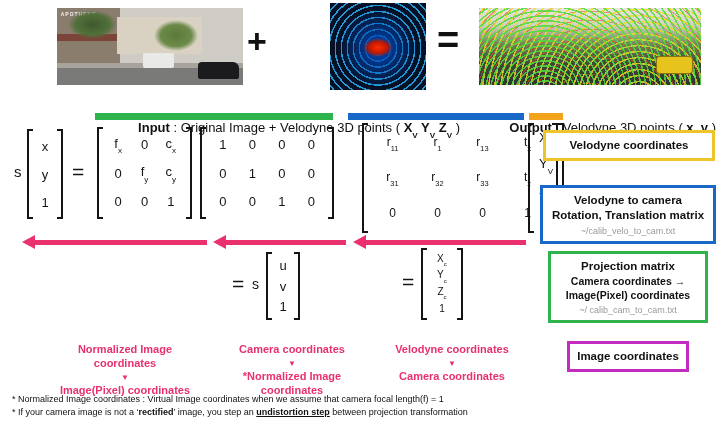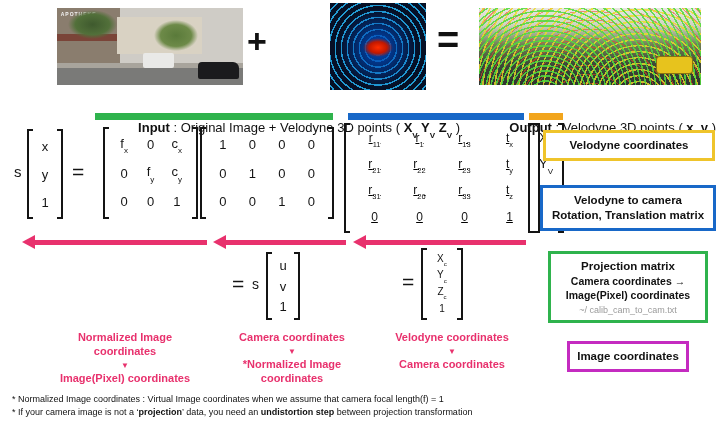--- a/index.html
+++ b/index.html
@@ -33,21 +33,21 @@
   .cbar{ position:absolute; height:7px; top:113px; }
 
   
   .harrow{ position:absolute; height:5px; background:var(--pink); top:240px; }
   .harrow::before{ content:""; position:absolute; left:-13px; top:-5px;
     border-style:solid; border-width:7.5px 13px 7.5px 0;
     border-color:transparent var(--pink) transparent transparent; }
 
   
   .plabel{ position:absolute; width:150px; text-align:center; color:var(--pink);
-    font-weight:700; font-size:11px; line-height:1.25; }
+    font-weight:700; font-size:11px; line-height:1.25;margin-top:12px; }
   .parrow{ font-size:8px; margin:2px 0 1px; }
 
   
   .legend-box{ position:absolute; border:3px solid #999; background:#fff; padding:5px 6px; text-align:center; }
   .lg-title{ font-size:11.5px; font-weight:700; color:#111; line-height:1.3; }
   .lg-line{ font-size:10.5px; font-weight:700; color:#111; line-height:1.35; }
   .lg-path{ font-size:9px; color:#9a9a9a; margin-top:3px; }
 
   .fn{ position:absolute; left:12px; font-size:9px; color:#111; white-space:nowrap; }
   .fn b{ font-weight:700; }
@@ -115,21 +115,21 @@
           <span class="mcell"><span>y</span></span>
         </div>
         <div class="mrow">
           <span class="mcell"><span>1</span></span>
         </div>
       </span>
     <span class="br r"></span>
   </div>
   <span class="eqsign" style="left:72px;top:160px;">=</span>
 
-  <div class="matrix" style="left:103px;top:127px;width:95px;height:92px;">
+  <div class="matrix" style="left:97px;top:127px;width:95px;height:92px;">
     <span class="br l"></span>
     <span class="mbody">
         <div class="mrow">
           <span class="mcell"><span>f</span><sub>x</sub></span>
           <span class="mcell"><span>0</span></span>
           <span class="mcell"><span>c</span><sub>x</sub></span>
         </div>
         <div class="mrow">
           <span class="mcell"><span>0</span></span>
           <span class="mcell"><span>f</span><sub>y</sub></span>
@@ -162,38 +162,32 @@
         <div class="mrow">
           <span class="mcell"><span>0</span></span>
           <span class="mcell"><span>0</span></span>
           <span class="mcell"><span>1</span></span>
           <span class="mcell"><span>0</span></span>
         </div>
       </span>
     <span class="br r"></span>
   </div>
 
-  <div class="matrix small" style="left:344px;top:123px;width:196px;height:110px;text-decoration:underline;">
+  <div class="matrix small" style="left:362px;top:123px;width:196px;height:110px;">
     <span class="br l"></span>
     <span class="mbody">
         <div class="mrow">
           <span class="mcell"><span>r</span><sub>11</sub></span>
           <span class="mcell"><span>r</span><sub>1</sub></span>
           <span class="mcell"><span>r</span><sub>13</sub></span>
           <span class="mcell"><span>t</span><sub>x</sub></span>
         </div>
         <div class="mrow">
-          <span class="mcell"><span>r</span><sub>21</sub></span>
-          <span class="mcell"><span>r</span><sub>22</sub></span>
-          <span class="mcell"><span>r</span><sub>23</sub></span>
-          <span class="mcell"><span>t</span><sub>y</sub></span>
-        </div>
-        <div class="mrow">
           <span class="mcell"><span>r</span><sub>31</sub></span>
-          <span class="mcell"><span>r</span><sub>26</sub></span>
+          <span class="mcell"><span>r</span><sub>32</sub></span>
           <span class="mcell"><span>r</span><sub>33</sub></span>
           <span class="mcell"><span>t</span><sub>z</sub></span>
         </div>
         <div class="mrow">
           <span class="mcell"><span>0</span></span>
           <span class="mcell"><span>0</span></span>
           <span class="mcell"><span>0</span></span>
           <span class="mcell"><span>1</span></span>
         </div>
       </span>
@@ -276,30 +270,31 @@
     <div class="parrow">▼</div>
     <div>Camera coordinates</div>
   </div>
 
   <div class="legend-box" style="left: 543px; top: 130px; width: 172px; border-color: rgb(239, 196, 43);">
     <div class="lg-title">Velodyne coordinates</div>
   </div>
   <div class="legend-box" style="left: 540px; top: 185px; width: 176px; border-color: rgb(24, 104, 200);">
     <div class="lg-title">Velodyne to camera</div>
     <div class="lg-title">Rotation, Translation matrix</div>
+    <div class="lg-path">~/calib_velo_to_cam.txt</div>
   </div>
   <div class="legend-box" style="left: 548px; top: 251px; width: 160px; border-color: rgb(47, 179, 77);">
     <div class="lg-title">Projection matrix</div>
     <div class="lg-line">Camera coordinates →</div>
     <div class="lg-line">Image(Pixel) coordinates</div>
     <div class="lg-path">~/ calib_cam_to_cam.txt</div>
   </div>
   <div class="legend-box" style="left: 567px; top: 341px; width: 122px; border-color: rgb(196, 43, 192);">
     <div class="lg-title">Image coordinates</div>
   </div>
 
   <div class="fn" style="top:394px;">* Normalized Image coordinates : Virtual Image coordinates when we assume that camera focal length(f) = 1</div>
   <div class="fn" style="top:407px;">
-    <span>* If your camera image is not a ‘</span><b>projection</b><span>’ data, you need an </span><b style="">undistortion step</b><span> between projection transformation</span>
+    <span>* If your camera image is not a ‘</span><b>rectified</b><span>’ image, you step an </span><b style="text-decoration:underline;">undistortion step</b><span> between projection transformation</span>
   </div>
   <div class="wm">知乎 @竹鼠商人</div>
 
 </div>
 
 </body></html>

